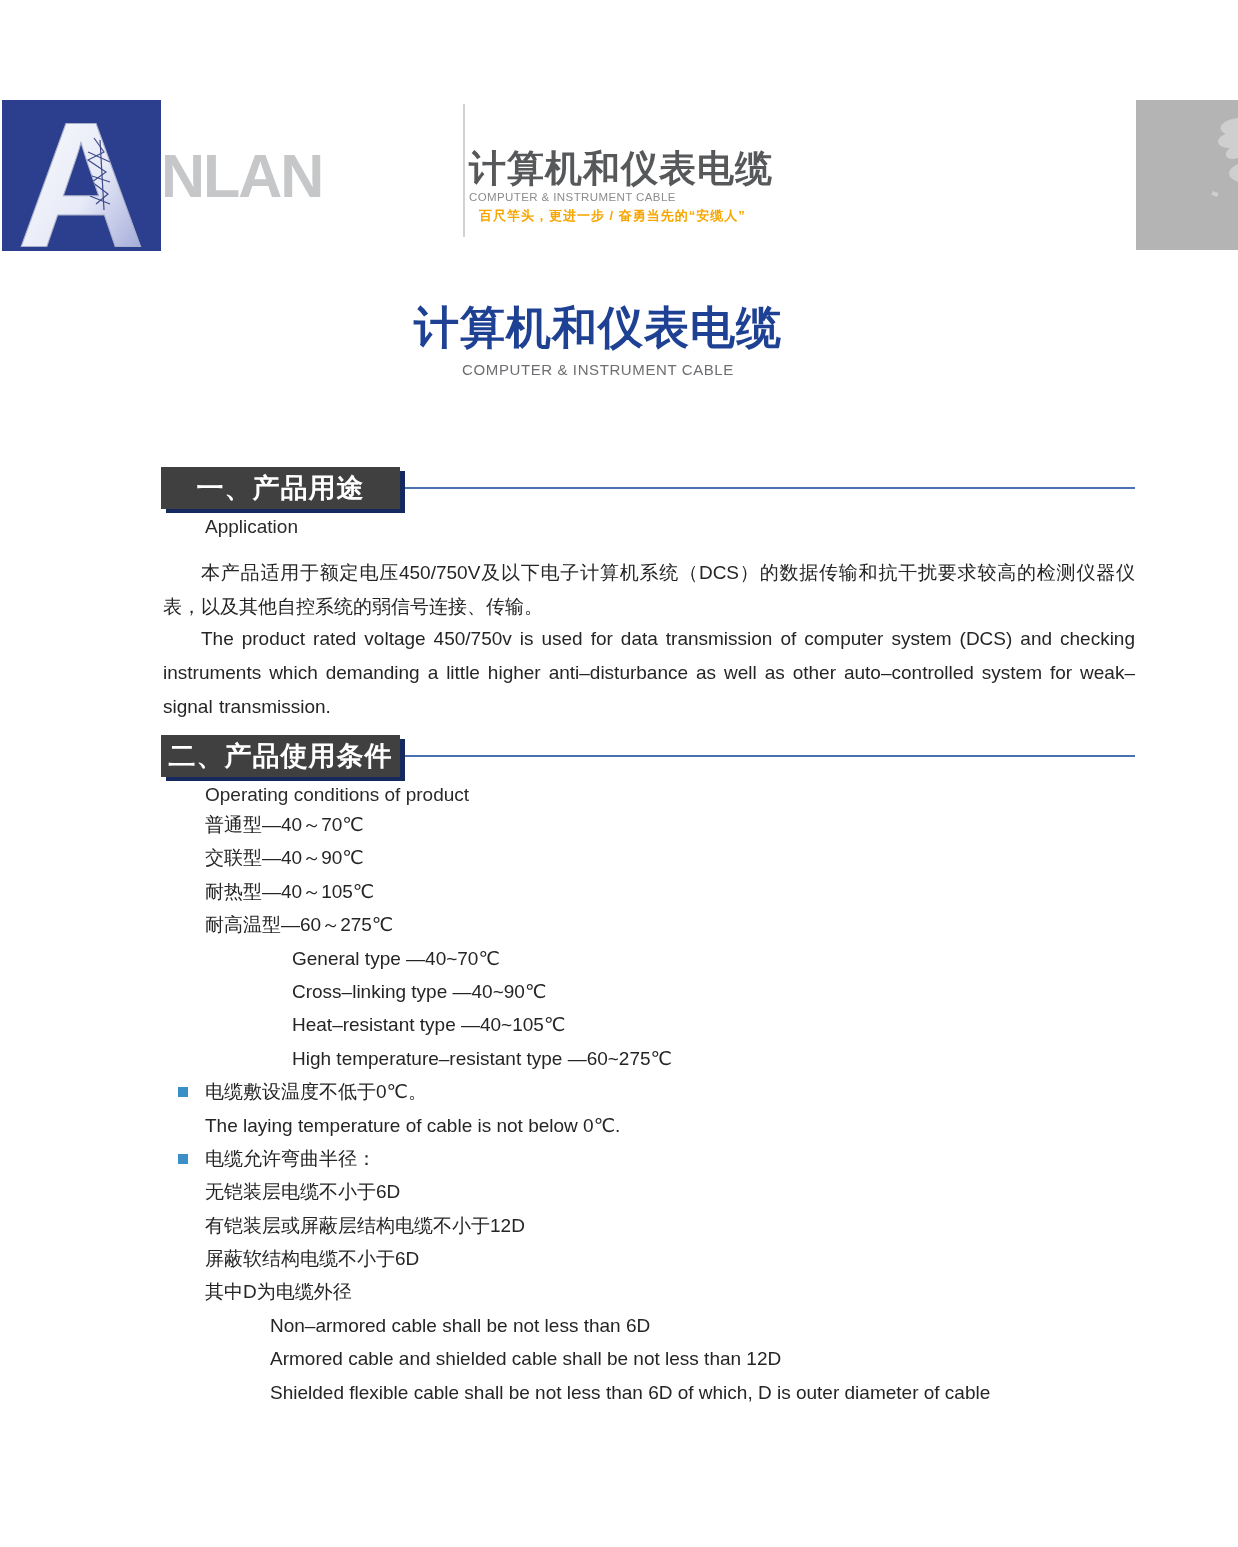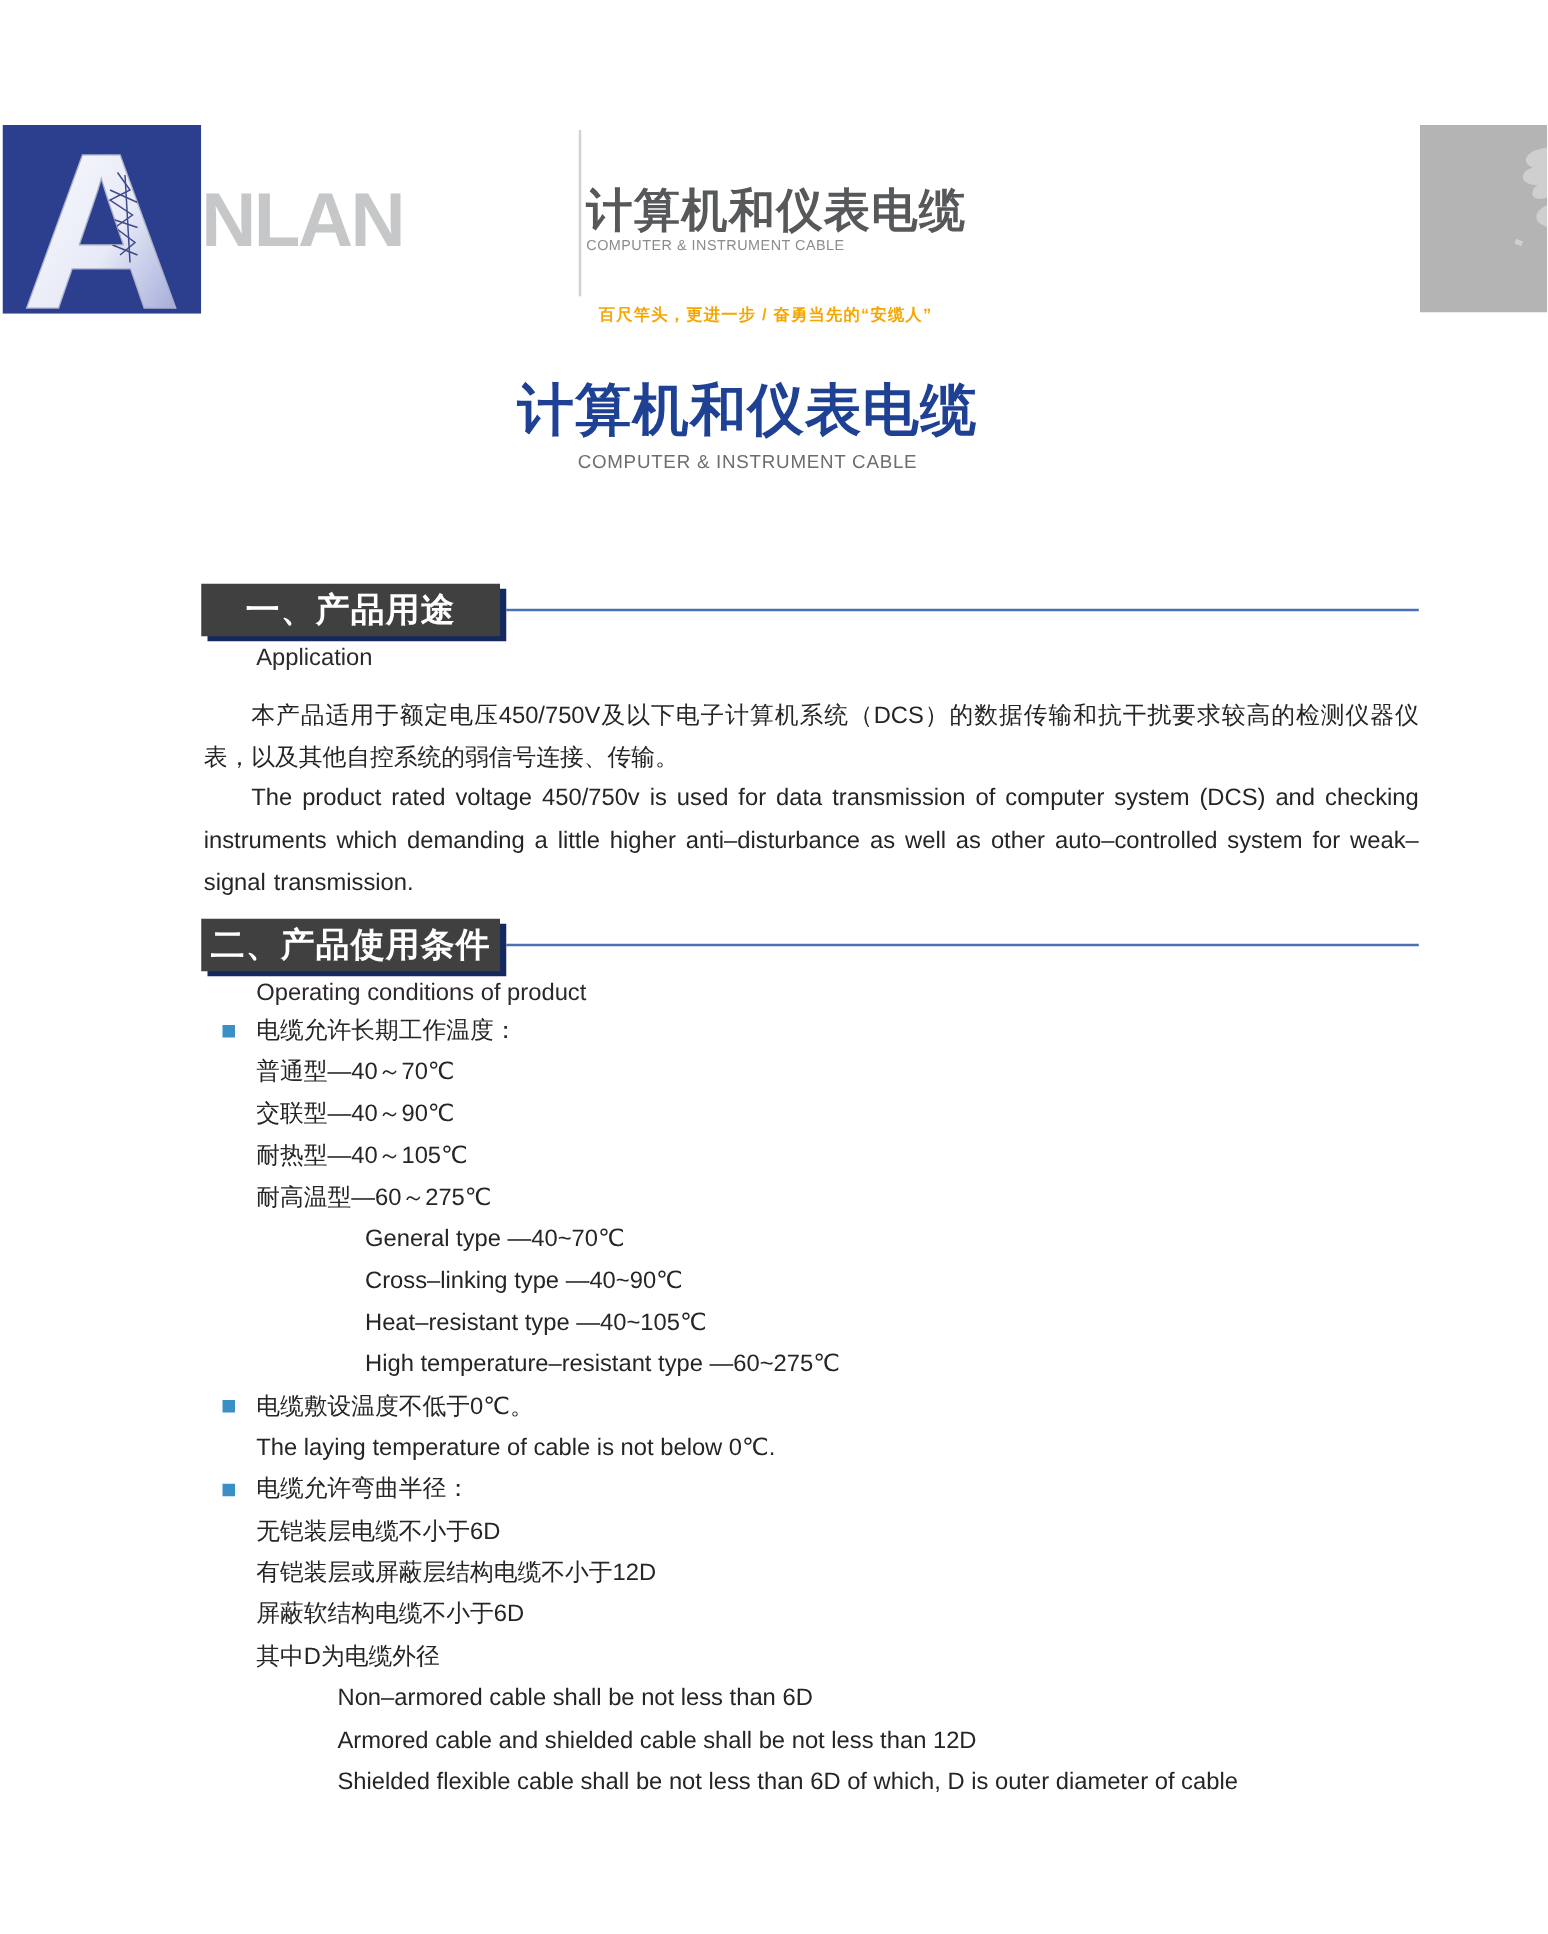--- a/index.html
+++ b/index.html
@@ -25,21 +25,21 @@
     font-size:37px;font-weight:bold;color:#57585a;
     line-height:40px;white-space:nowrap;letter-spacing:1px;
   }
   .h-title-en{
     position:absolute;left:469px;top:191px;
     font-size:11.5px;color:#8c8c8c;letter-spacing:0.4px;white-space:nowrap;
   }
   .h-tagline{
     position:absolute;left:479px;top:207px;
     font-size:13px;font-weight:bold;color:#f7a600;
-    letter-spacing:1px;white-space:nowrap;margin-top:36px;
+    letter-spacing:1px;white-space:nowrap;
   }
   .photo{position:absolute;left:1136px;top:100px;width:102px;height:150px;}
 
   
   .hero-title{
     position:absolute;left:598px;top:298px;transform:translateX(-50%);
     font-size:45px;font-weight:bold;color:#1e4193;
     letter-spacing:1px;white-space:nowrap;margin:0;
   }
   .hero-sub{
@@ -142,21 +142,20 @@
   <div class="para cn">本产品适用于额定电压450/750V及以下电子计算机系统（DCS）的数据传输和抗干扰要求较高的检测仪器仪表，以及其他自控系统的弱信号连接、传输。</div>
   <div class="para en">The product rated voltage 450/750v is used for data transmission of computer system (DCS) and checking instruments which demanding a little higher anti–disturbance as well as other auto–controlled system for weak–signal transmission.</div>
 
   <div class="sec-head s2">
     <div class="sec-box">二、产品使用条件</div>
     <div class="sec-line"></div>
   </div>
   <div class="sub-label s2">Operating conditions of product</div>
 
   <div class="cond-list">
-    <div class="line bullet">电缆允许长期工作温度：</div>
     <div class="line">普通型—40～70℃</div>
     <div class="line">交联型—40～90℃</div>
     <div class="line">耐热型—40～105℃</div>
     <div class="line">耐高温型—60～275℃</div>
     <div class="line ind1">General type —40~70℃</div>
     <div class="line ind1">Cross–linking type —40~90℃</div>
     <div class="line ind1">Heat–resistant type —40~105℃</div>
     <div class="line ind1">High temperature–resistant type —60~275℃</div>
     <div class="line bullet">电缆敷设温度不低于0℃。</div>
     <div class="line">The laying temperature of cable is not below 0℃.</div>

